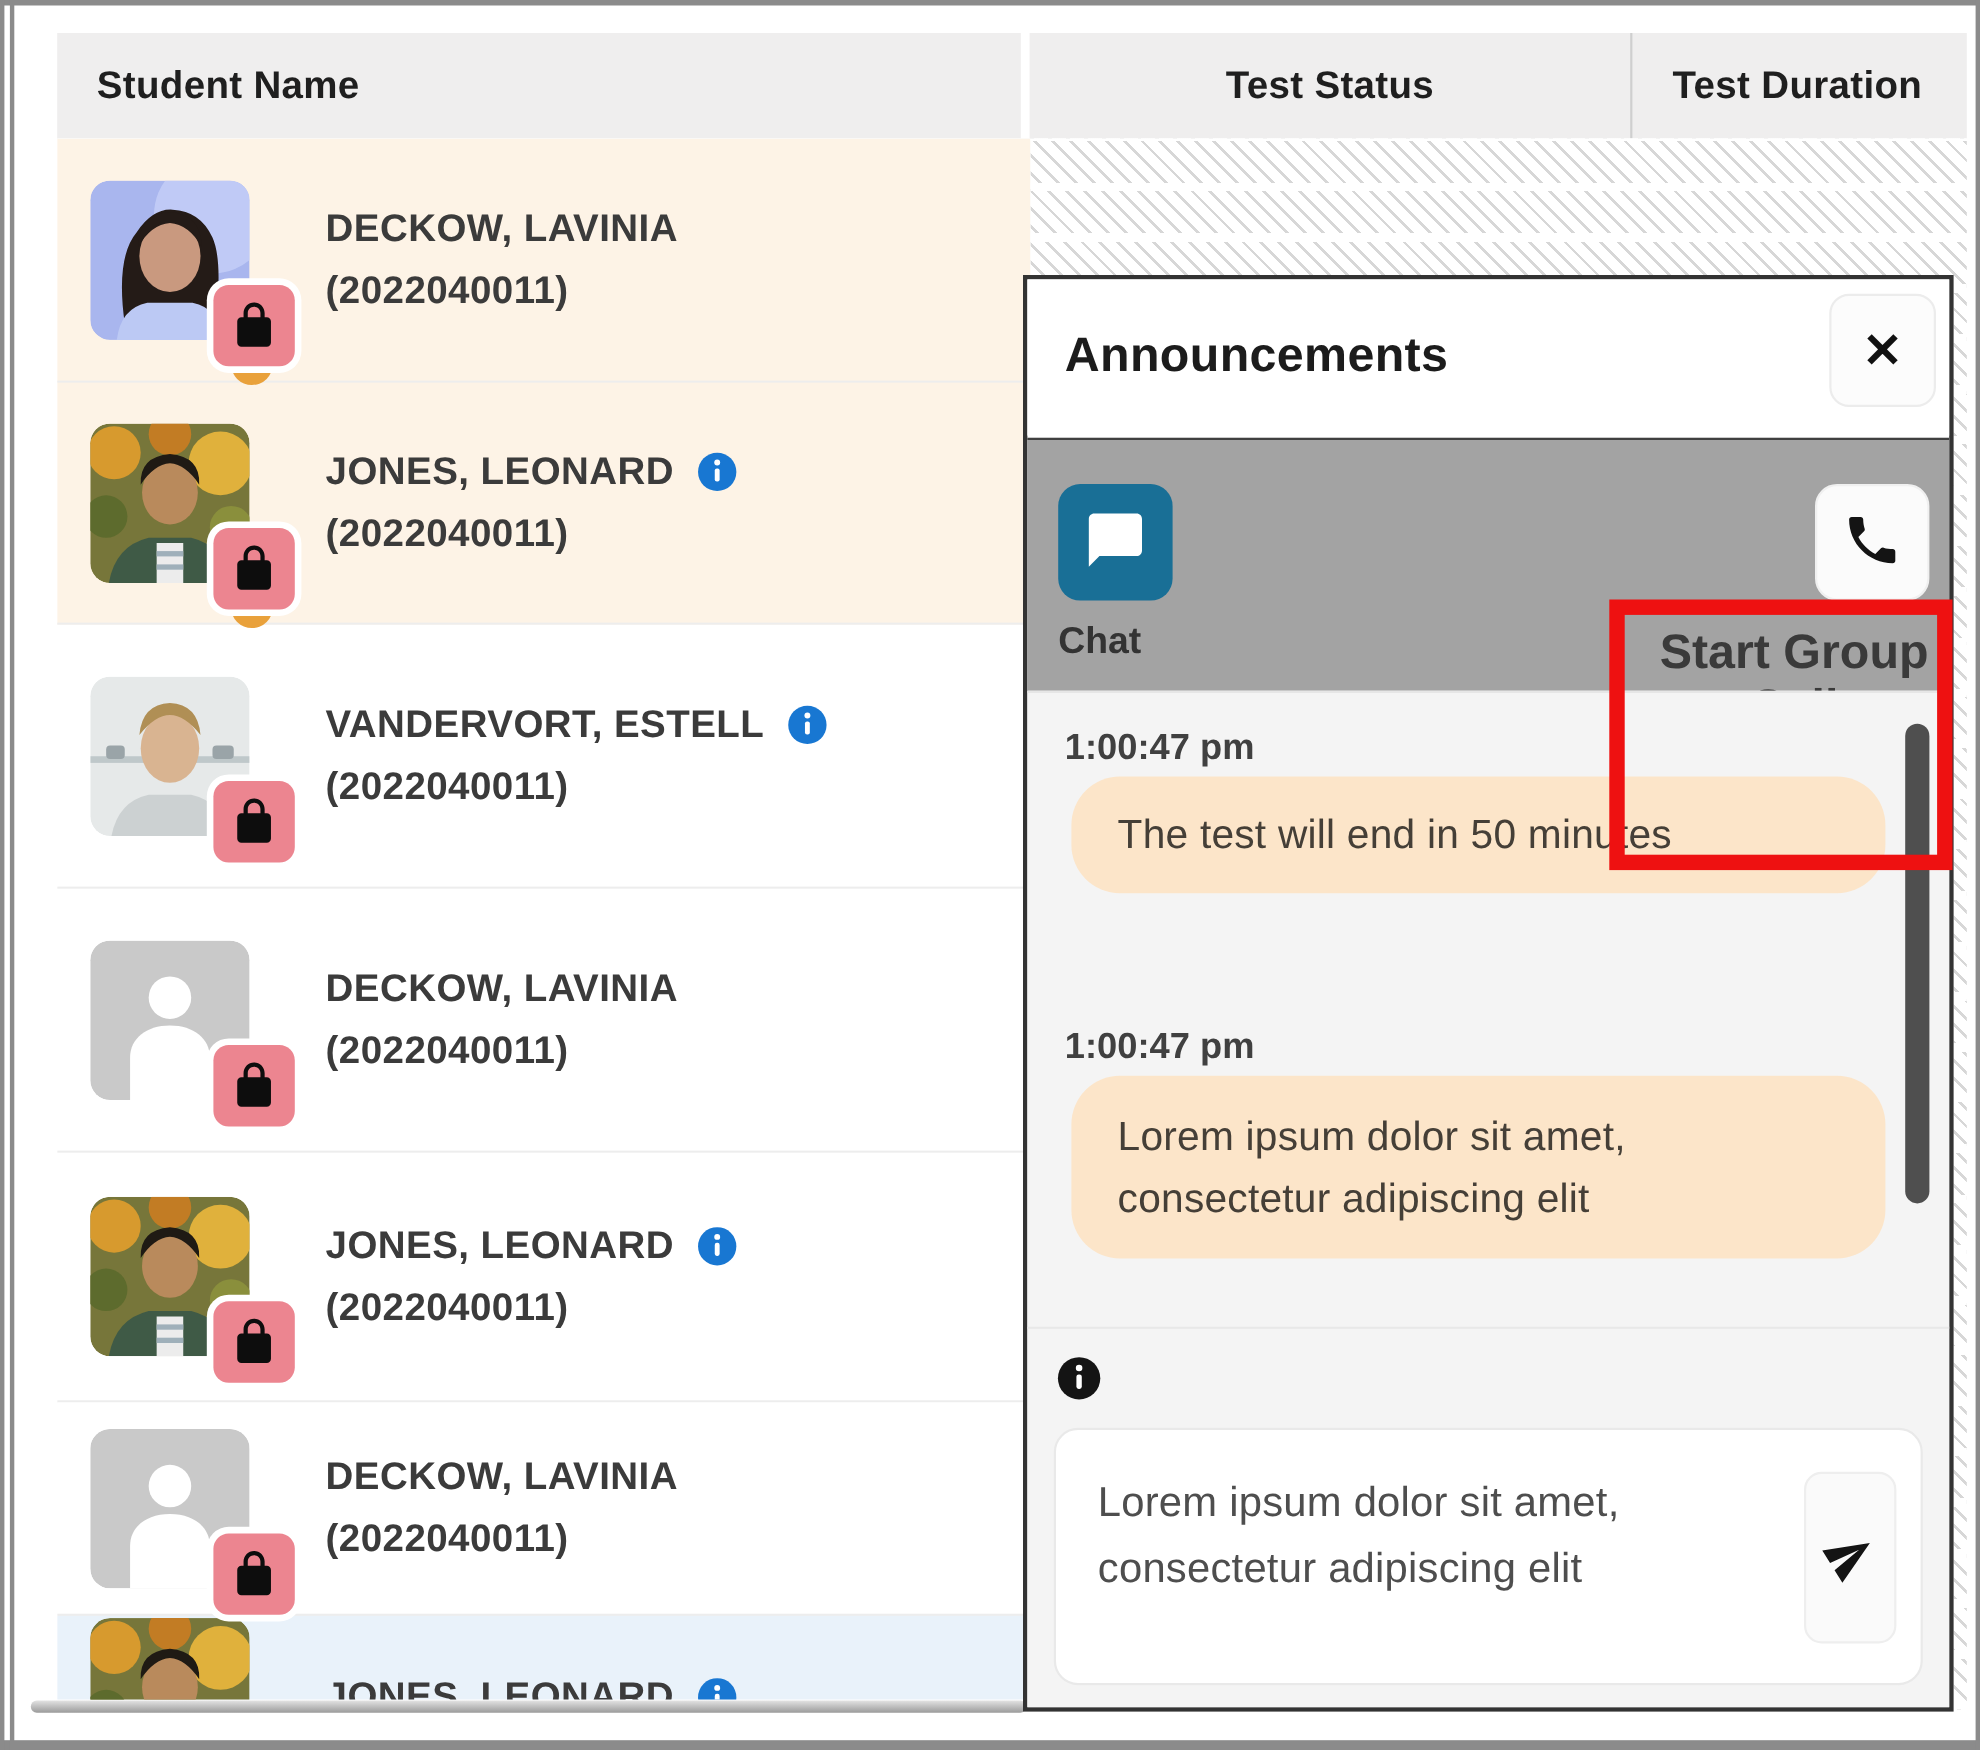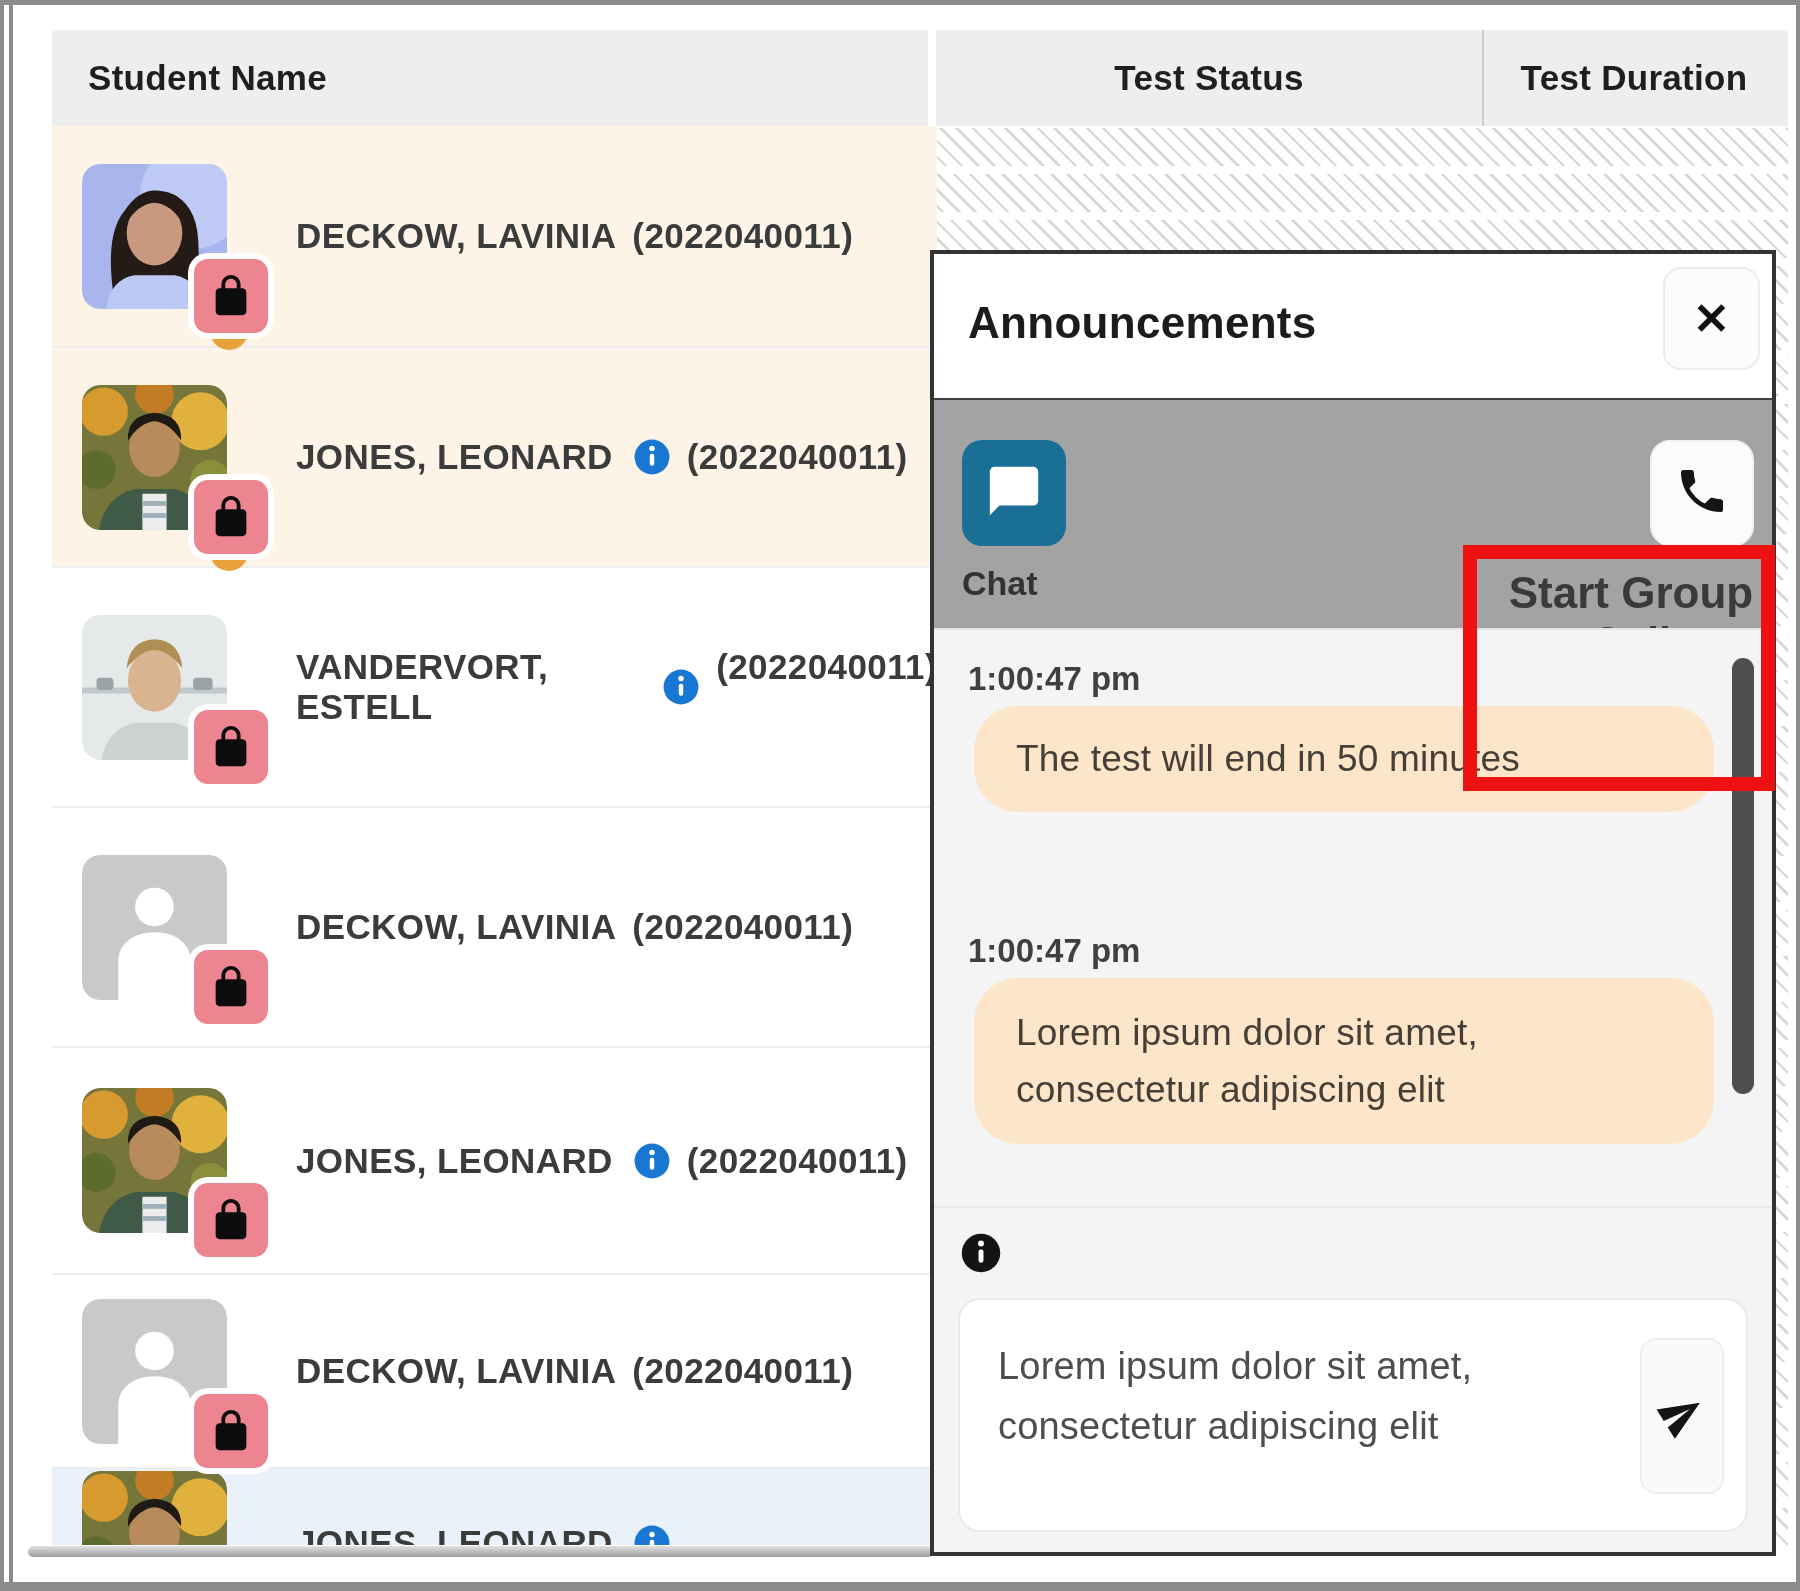--- a/index.html
+++ b/index.html
@@ -27,21 +27,21 @@
   
   .rows { position:absolute; left:52px; top:126px; width:885px; height:1419px; overflow:hidden; background:#fff; }
   .row { position:relative; display:flex; align-items:center; padding-left:30px; gap:69px; border-bottom:2px solid #ededed; background:#fff; }
   .row.cream { background:#fdf3e6; }
   .row.blue { background:#e9f2fa; }
   .avatar-wrap { position:relative; width:145px; height:145px; flex:0 0 145px; }
   .avatar-img, .avatar-img svg { display:block; width:145px; height:145px; border-radius:18px; overflow:hidden; }
   .lock-badge { position:absolute; left:112px; top:95px; width:74px; height:74px; border-radius:14px; background:#ec8590; box-shadow:0 0 0 6px #fff; display:flex; align-items:center; justify-content:center; z-index:2; }
   .lock-badge svg { width:46px; height:46px; }
   .orange-dot { position:absolute; left:128px; top:148px; width:38px; height:38px; border-radius:50%; background:#e9a13b; z-index:1; }
-  .student-text { display:flex; flex-direction:row; gap:16px;justify-content:center; }
+  .student-text { display:flex; flex-direction:column; gap:16px;justify-content:center; }
   .name-line { display:flex; align-items:center; gap:20px; }
   .s-name, .s-id { font-size:35px; font-weight:700; color:#3b3b3b; letter-spacing:.4px; }
   .s-id { font-weight:600; }
   .info-ic svg { width:38px; height:38px; display:block; }
 
   
   .hatch { position:absolute; left:937px; top:126px; width:851px; height:1428px;
     background-color:#fff;
     background-image:
       repeating-linear-gradient(0deg, #fff 0 8px, rgba(255,255,255,0) 8px 46px),

